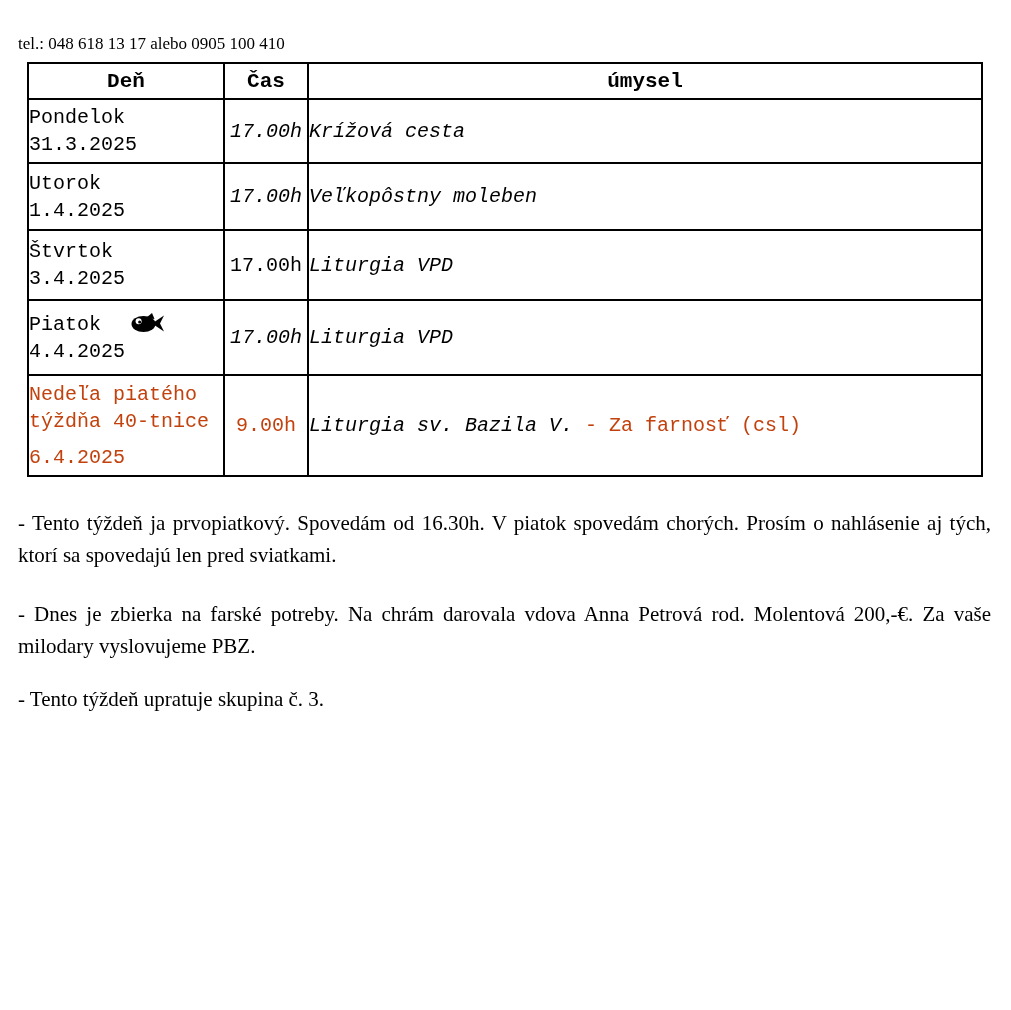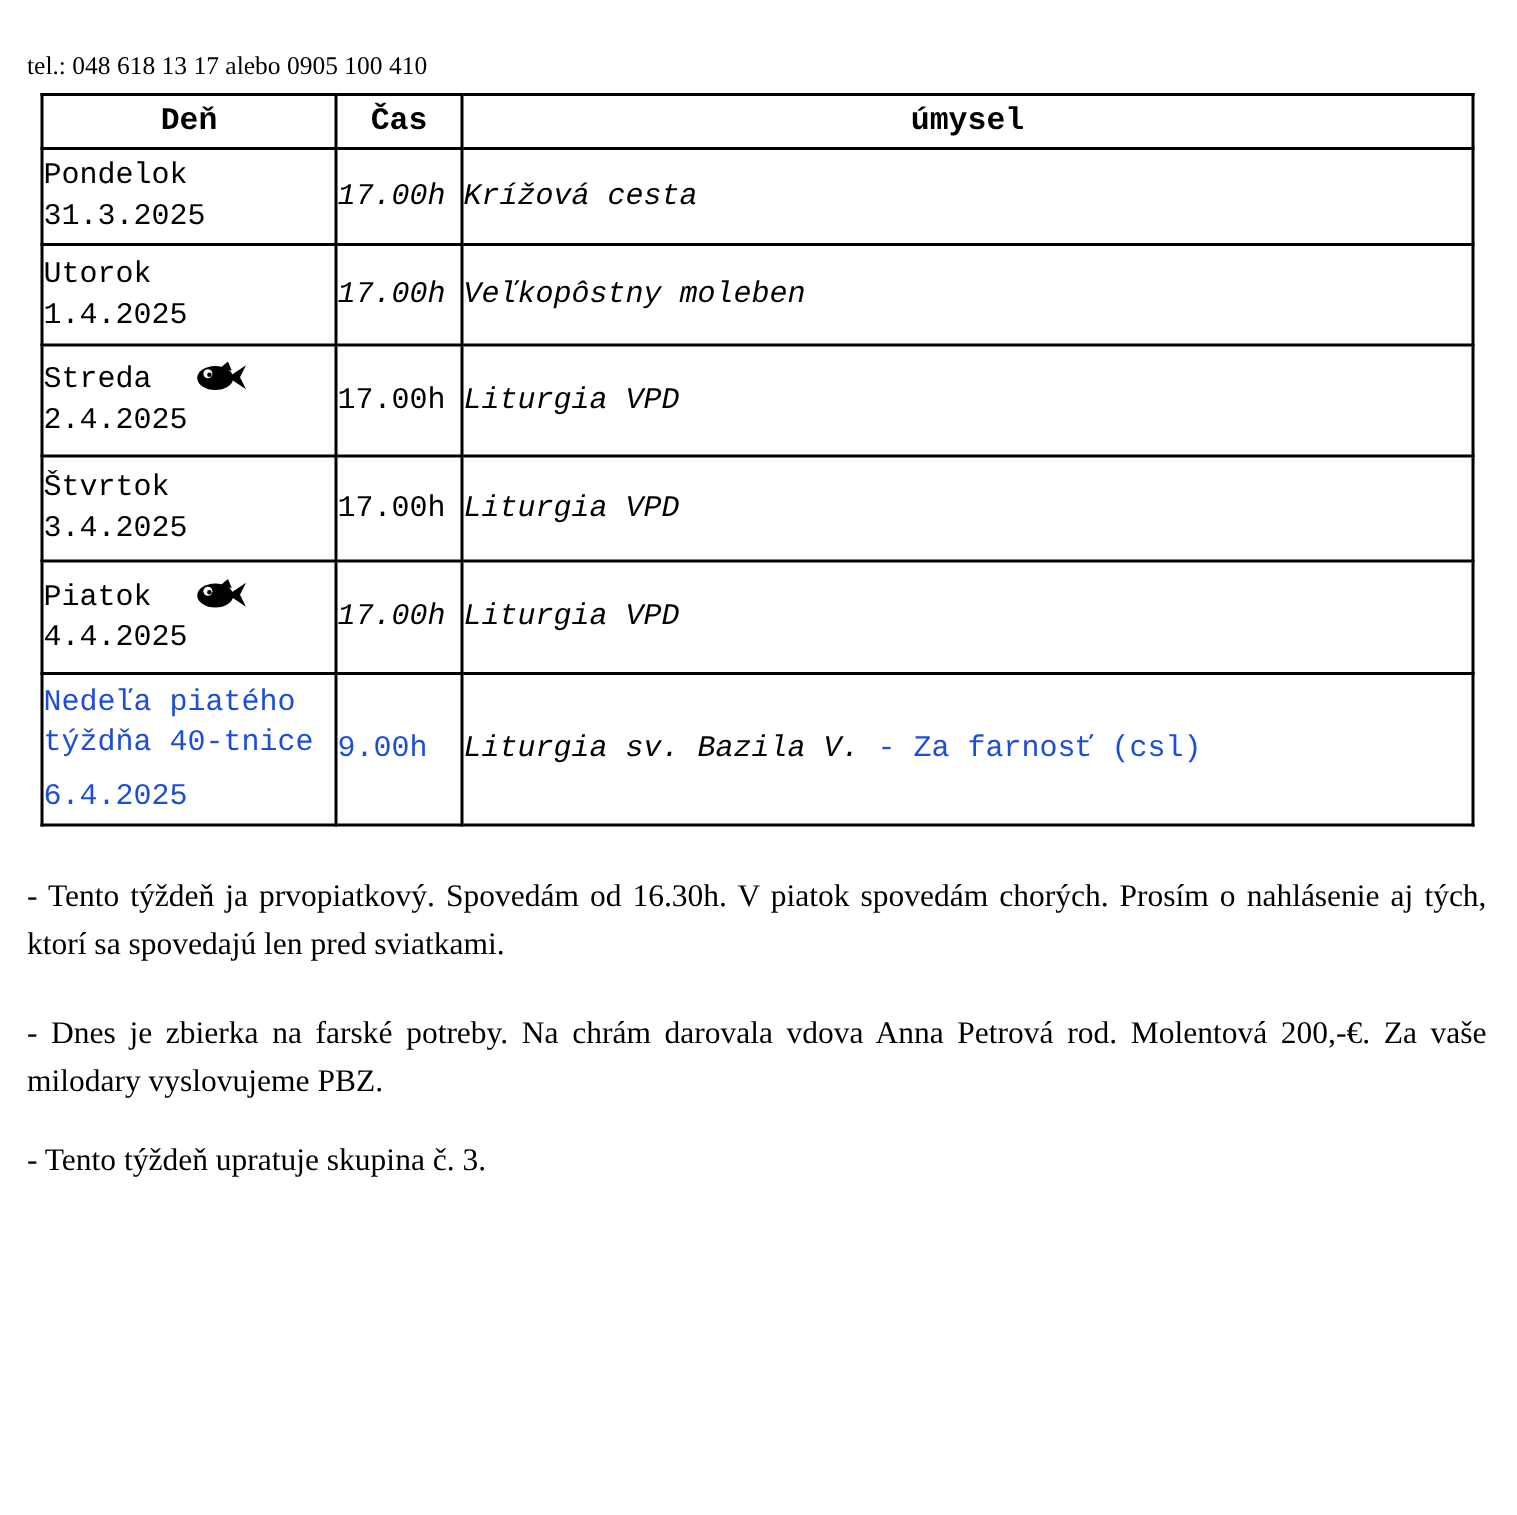--- a/index.html
+++ b/index.html
@@ -47,39 +47,39 @@
     vertical-align: middle;
     font-size: 21px;
   }
   td.day {
     padding-left: 6px;
     vertical-align: middle;
     line-height: 27px;
     border-radius: 30px;
   }
   td.time {
-    text-align: left;
+    text-align: center;
     vertical-align: middle;
     line-height: 27px;
   }
   td.intent {
     padding-left: 9px;
     vertical-align: middle;
     line-height: 27px;
   }
   tr.r0 td { height: 64px; }
   tr.r1 td { height: 67px; }
   tr.r2 td { height: 74px; }
   tr.r3 td { height: 70px; }
   tr.r4 td { height: 75px; }
   tr.r5 td { height: 97px; }
   tr.r6 td { height: 101px; }
 
   .it { font-style: italic; }
-  .red { color: #1d4ed8; }
+  .red { color: #c2410c; }
   .date-gap { margin-top: 9px; }
 
   .fish {
     display: inline-block;
     margin-left: 30px;
     vertical-align: -3px;
   }
 
   
   .note {
@@ -124,36 +124,20 @@
         <td class="intent it">Krížová cesta</td>
       </tr>
       <tr class="r1">
         <td class="day">
           <div>Utorok</div>
           <div>1.4.2025</div>
         </td>
         <td class="time it">17.00h</td>
         <td class="intent it">Veľkopôstny moleben</td>
       </tr>
-      <tr class="r2">
-        <td class="day">
-          <div>
-            <span>Streda</span><svg class="fish" width="33" height="21" viewBox="0 0 33 21" aria-hidden="true">
-                <ellipse cx="12.5" cy="12" rx="12" ry="8" fill="#000"></ellipse>
-                <path d="M15 6 L21 1 L23.5 7 Z" fill="#000"></path>
-                <path d="M21 11.5 L33 3.5 L29 11.5 L33 19.5 Z" fill="#000"></path>
-                <circle cx="7.6" cy="9.2" r="3" fill="#fff"></circle>
-                <circle cx="8.6" cy="9.9" r="1.5" fill="#000"></circle>
-              </svg>
-          </div>
-          <div>2.4.2025</div>
-        </td>
-        <td class="time">17.00h</td>
-        <td class="intent it">Liturgia VPD</td>
-      </tr>
       <tr class="r3">
         <td class="day">
           <div>Štvrtok</div>
           <div>3.4.2025</div>
         </td>
         <td class="time">17.00h</td>
         <td class="intent it">Liturgia VPD</td>
       </tr>
       <tr class="r4">
         <td class="day">

